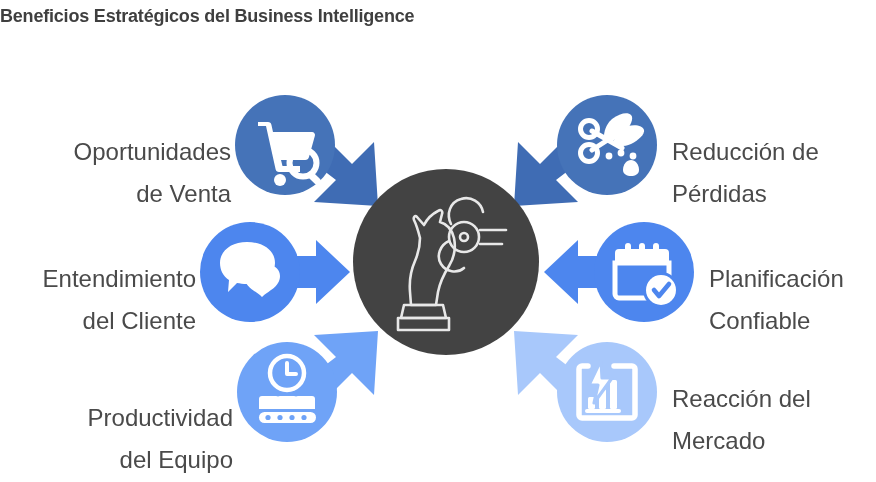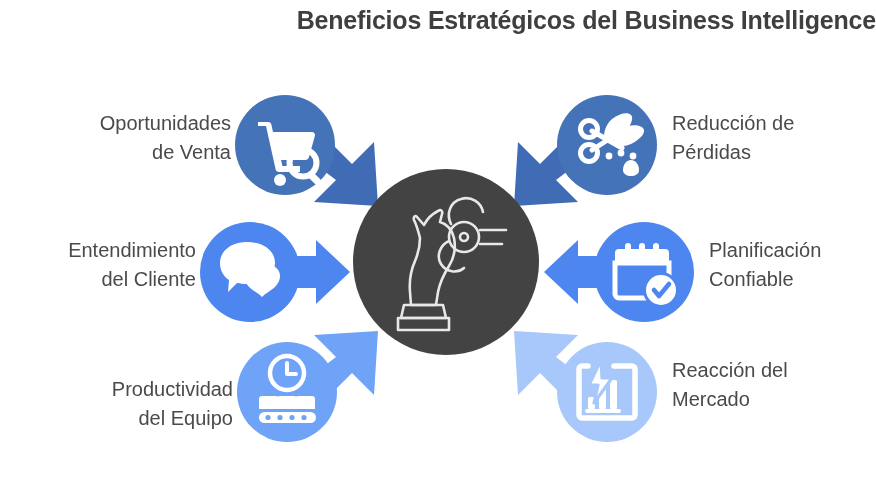--- a/index.html
+++ b/index.html
@@ -17,32 +17,33 @@
     position: relative;
     width: 876px;
     height: 482px;
     background: #ffffff;
   }
   .title {
     position: absolute;
     top: 6px;
     left: 0;
     width: 876px;
-    text-align: right;
-    font-size: 25px;
+    text-align: left;
+    font-size: 18px;
     font-weight: bold;
     color: #3f3f3f;
     letter-spacing: -0.2px;
   }
   .label {
     position: absolute;
-    font-size: 20px;
-    line-height: 29px;
+    font-size: 24px;
+    line-height: 42px;
     color: #4a4a4a;
     white-space: pre-line;
+    margin-top: 22px;
   }
   .label.left  { text-align: right; }
   .label.right { text-align: left; }
 
   .stage {
     position: absolute;
     top: 0;
     left: 0;
     width: 876px;
     height: 482px;

